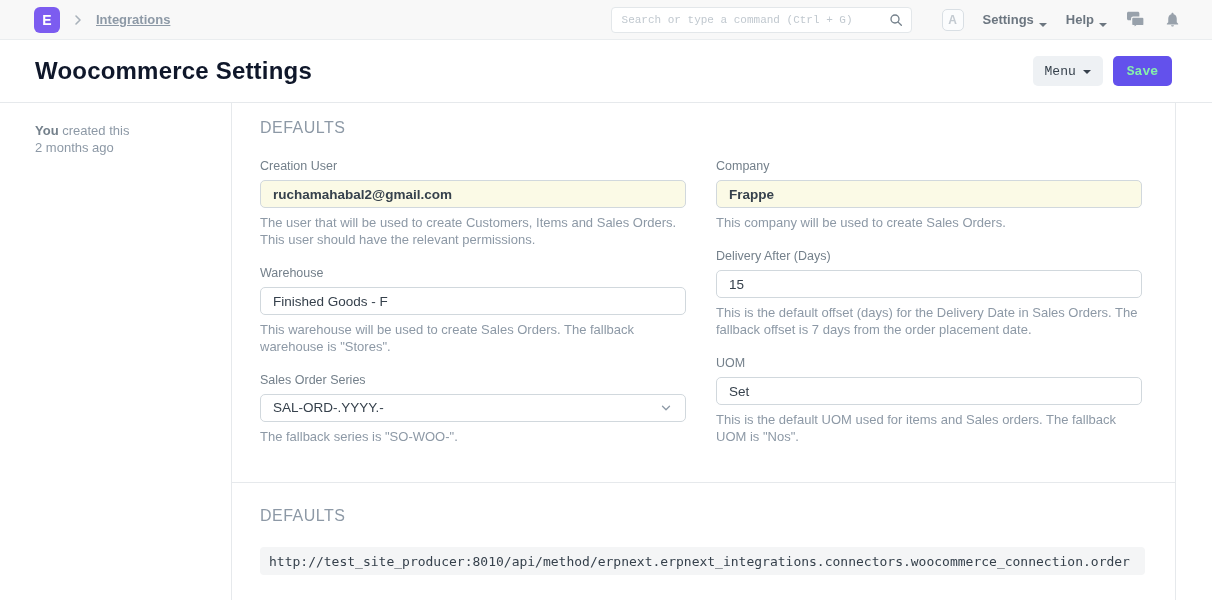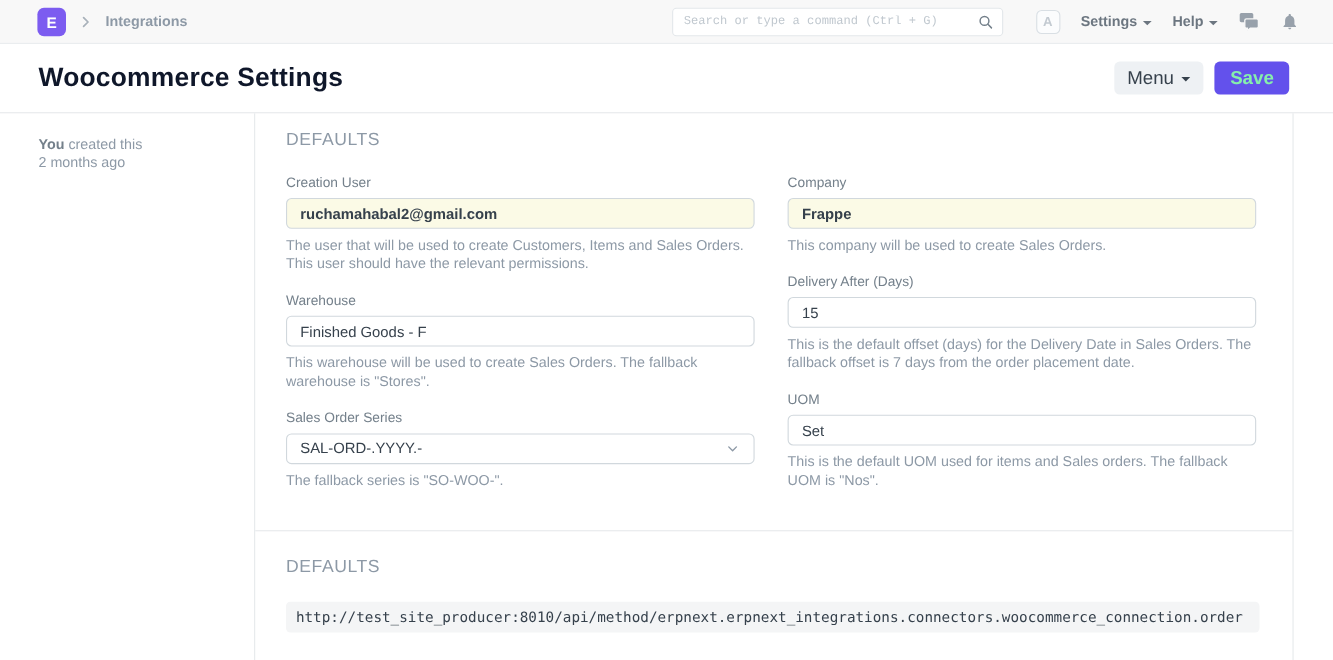--- a/index.html
+++ b/index.html
@@ -7,44 +7,44 @@
     font-family:"Liberation Sans","DejaVu Sans",sans-serif; color:#36414c; }
 
   
   .navbar { height:40px; background:#f8f8f8; border-bottom:1px solid #eaedef;
     display:flex; align-items:center; padding:0 31px 0 34px; }
   .nav-left { display:flex; align-items:center; gap:10px; }
   .logo { width:26px; height:26px; border-radius:6px; background:#7c5cf0;
     color:#fff; font-weight:bold; font-size:14px; display:flex; align-items:center;
     justify-content:center; cursor:pointer; }
   .crumb-chev { display:flex; align-items:center; color:#a8b1ba; }
-  .breadcrumb { font-size:13px; font-weight:bold; color:#8d99a6; cursor:pointer; }
+  .breadcrumb { font-size:13px; font-weight:bold; color:#8d99a6; cursor:pointer;text-decoration:underline; }
   .search-wrap { position:relative; margin-left:auto; width:301px; }
   .search-input { width:301px; height:26px; border:1px solid #e3e7ea; border-radius:4px;
     background:#fff; font-size:11px; color:#0f766e; padding:0 30px 0 10px;
     font-family:Liberation Mono, monospace; }
   .search-input::placeholder { color:#c0c8cf; }
   .search-icon { position:absolute; right:8px; top:5px; color:#74808b; }
   .nav-right { display:flex; align-items:center; gap:19px; margin-left:30px; }
   .avatar-box { width:22px; height:22px; border:1px solid #d9dfe4; border-radius:5px;
     background:#fbfcfd; color:#c3cad1; font-size:12px; font-weight:bold;
     display:flex; align-items:center; justify-content:center; cursor:pointer; }
   .nav-link { font-size:13px; font-weight:bold; color:#6c7680; display:flex;
-    align-items:center; gap:5px; cursor:pointer; }
+    align-items:flex-end; gap:5px; cursor:pointer; }
   .caret { width:0; height:0; border-left:4px solid transparent;
     border-right:4px solid transparent; border-top:4px solid #6c7680; margin-top:2px; }
   .nav-icon { color:#98a1ab; display:flex; align-items:center; cursor:pointer; }
 
   
   .page-head { height:63px; background:#fff; border-bottom:1px solid #e6e9ec;
     display:flex; align-items:center; padding:0 40px 0 35px; }
   .page-title { font-size:24px; font-weight:bold; color:#0f172a; letter-spacing:.2px; }
   .head-actions { margin-left:auto; display:flex; align-items:center; gap:10px; }
-  .btn { border:none; border-radius:5px; font-size:17px; height:30px; cursor:pointer;
-    font-family:Liberation Sans, sans-serif; }
+  .btn { border:none; border-radius:5px; font-size:13px; height:30px; cursor:pointer;
+    font-family:Liberation Mono, monospace; }
   .btn-menu { background:#eef1f4; color:#36414c; padding:0 12px; display:flex;
     align-items:center; gap:7px; }
   .btn-menu .caret { border-top-color:#36414c; }
   .btn-save { background:#6351ec; color:#86efac; font-weight:bold; padding:0 14px; }
 
   
   .layout { display:flex; height:497px; align-items:stretch; }
   .sidebar { width:232px; border-right:1px solid #e6e9ec; padding:19px 20px 16px 35px;
     font-size:13px; color:#8d99a6; line-height:17px; }
   .sidebar b { color:#74808b; }

